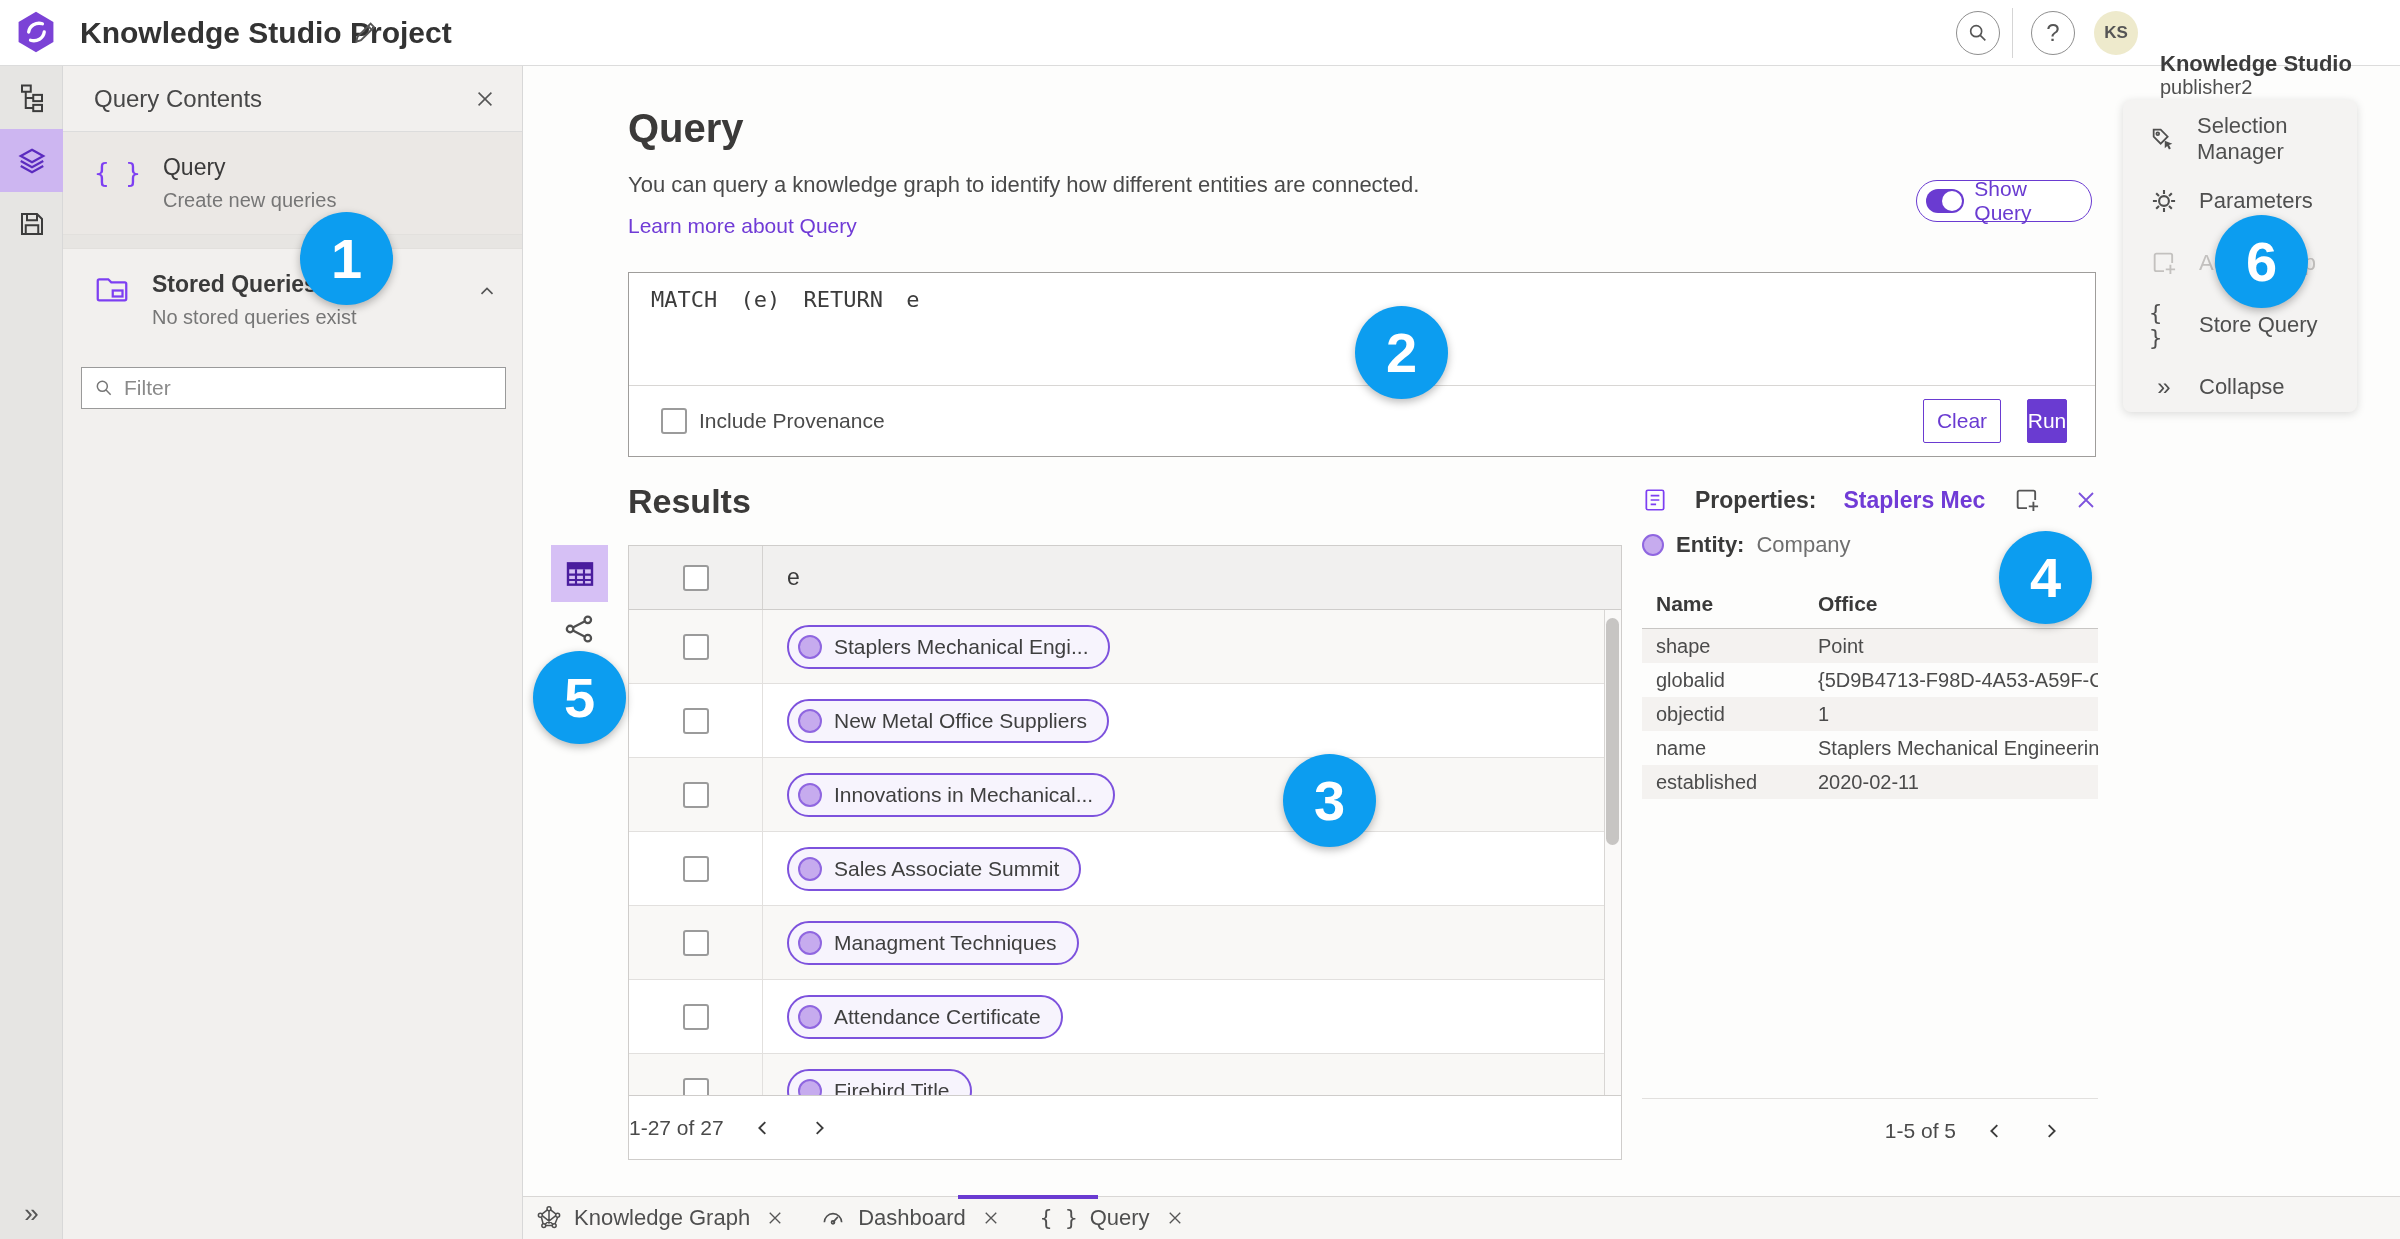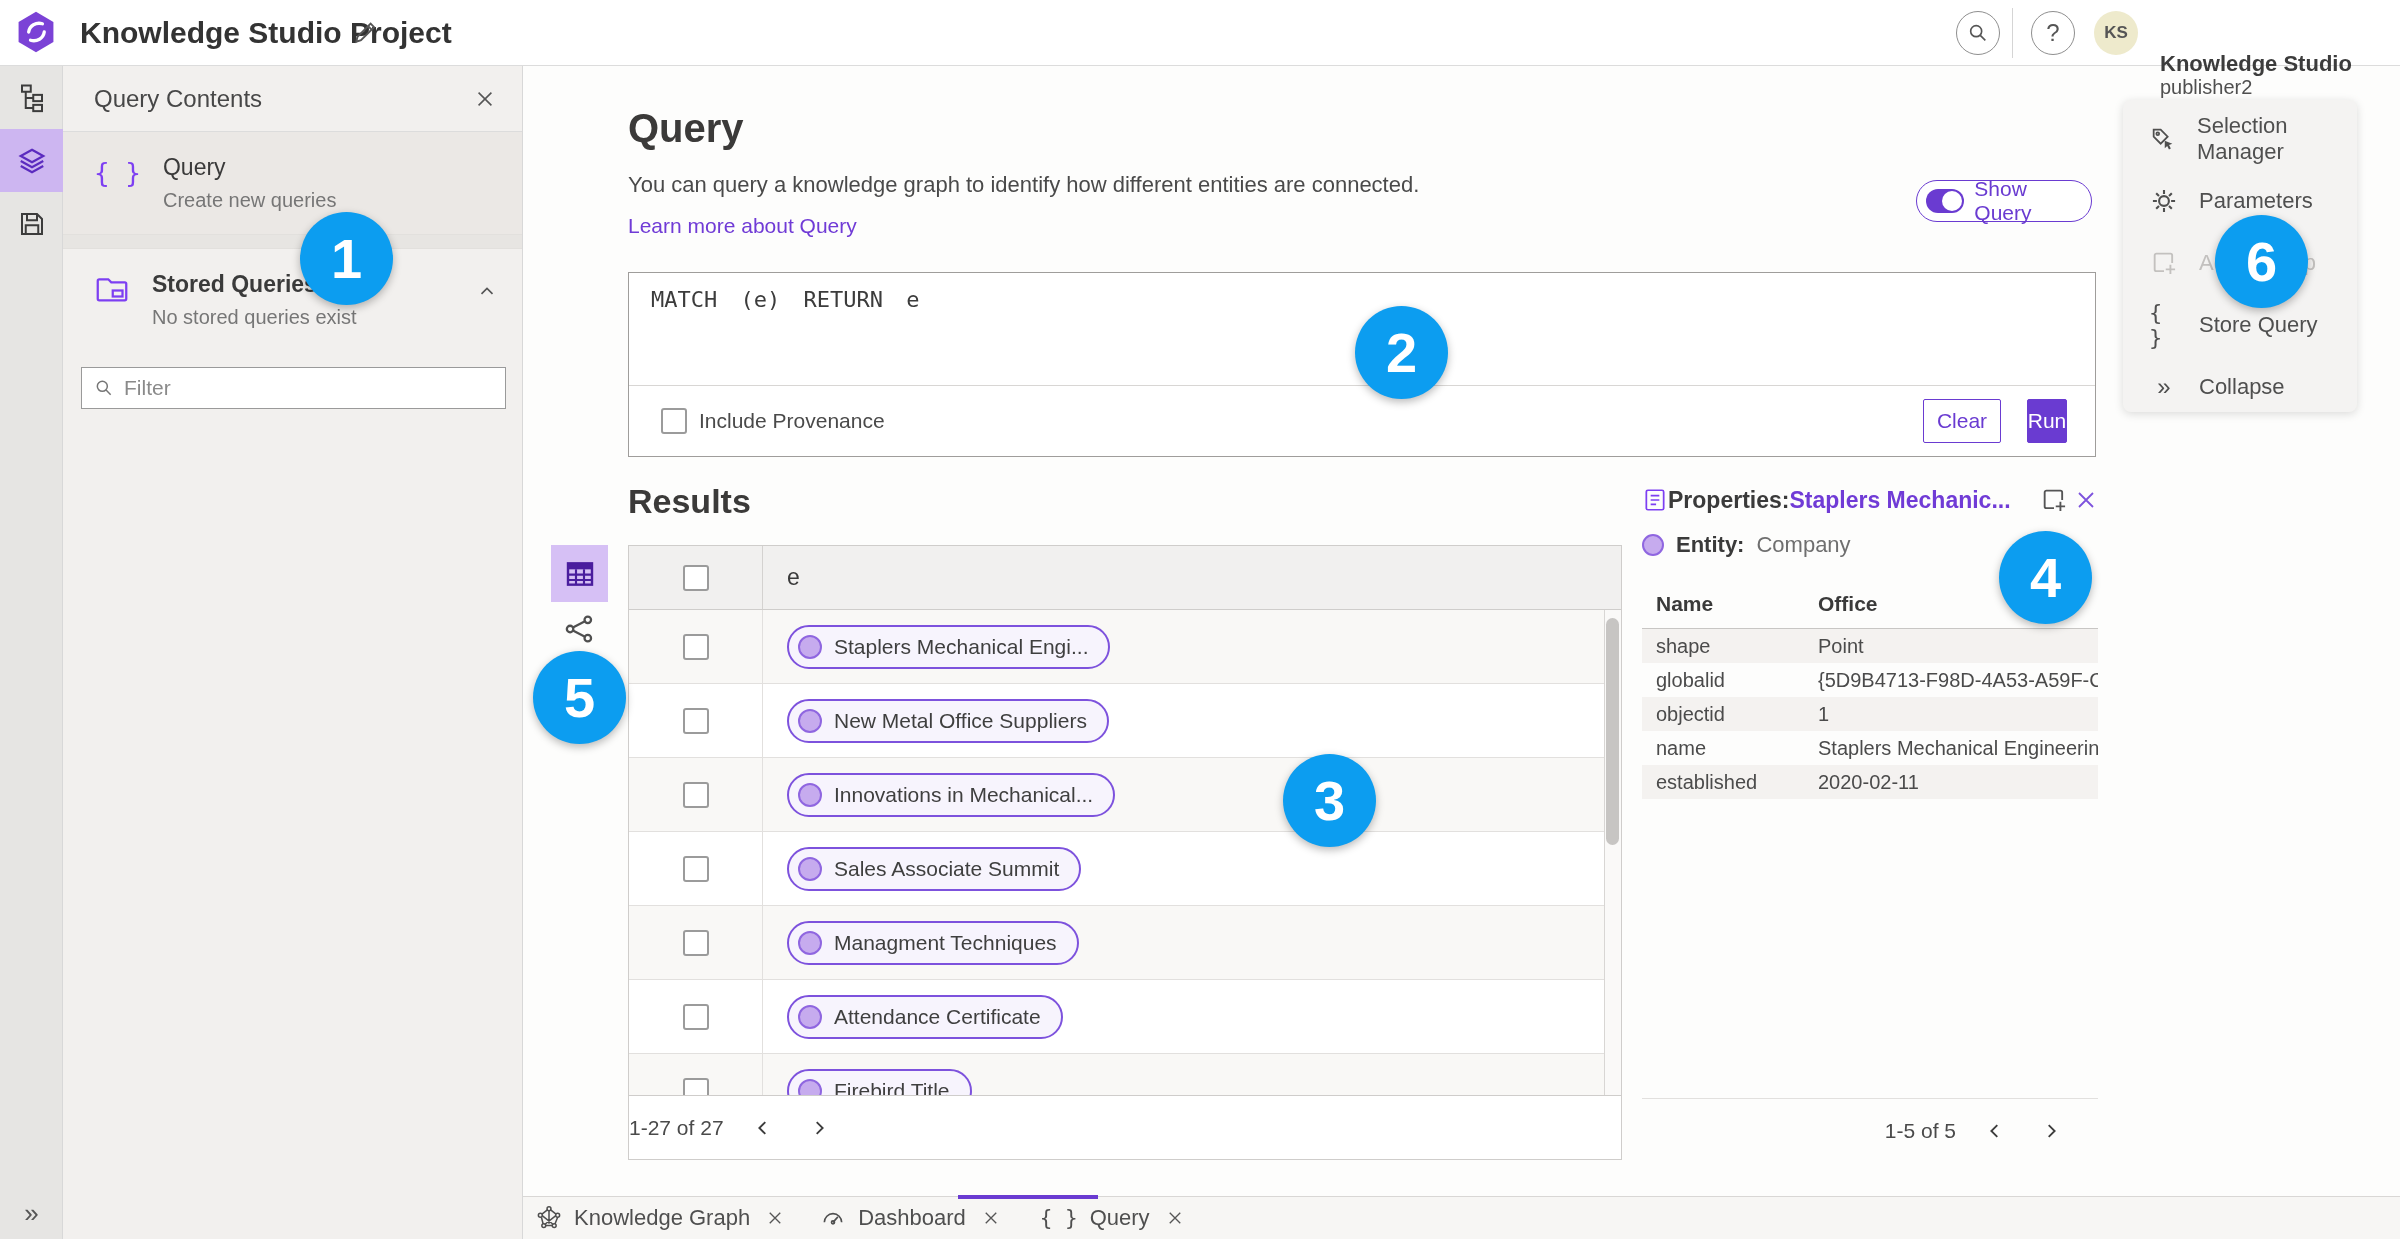--- a/index.html
+++ b/index.html
@@ -88,21 +88,21 @@
   .scroll-thumb { left:1606px; top:618px; width:13px; height:227px; border-radius:7px; background:#c7c5c3; cursor:grab; }
 
   .pager { display:flex; align-items:center; gap:22px; }
   .pager-text { font-size:21px; color:#4a4a4a; }
   .pager-btn { width:34px; height:34px; display:flex; align-items:center; justify-content:center; color:#3c3c3c; cursor:pointer; }
   .results-footer { left:628px; top:1096px; width:994px; height:64px; border:1px solid #cfcdcb; border-top:none; background:#fff;
                     display:flex; align-items:center; justify-content:flex-start; padding-right:28px; }
 
   
   .props { left:1642px; top:486px; width:456px; height:676px; }
-  .props-head { display:flex; align-items:center; gap:0; }
+  .props-head { display:flex; align-items:center; gap:27px; }
   .props-title { font-size:23px; font-weight:bold; color:#3a3a3a; }
   .props-entity-link { font-size:23px; font-weight:600; color:#703bd6; flex:1; white-space:nowrap; overflow:hidden; cursor:pointer; }
   .entity-row { margin-top:18px; display:flex; align-items:center; gap:12px; }
   .entity-dot { width:22px; height:22px; border-radius:50%; background:#c6abee; border:2px solid #8f66e0; }
   .entity-label { font-size:22px; font-weight:bold; color:#3a3a3a; }
   .entity-type { font-size:22px; color:#6f6f6f; }
   .ptable { margin-top:34px; }
   .ptable-head { display:flex; font-size:21px; font-weight:bold; color:#3a3a3a; padding:0 0 12px 14px; border-bottom:1px solid #c8c6c4; }
   .ptable-head .c1 { width:162px; }
   .prow { display:flex; align-items:center; height:34px; font-size:20px; color:#4b4b4b; padding-left:14px; }

